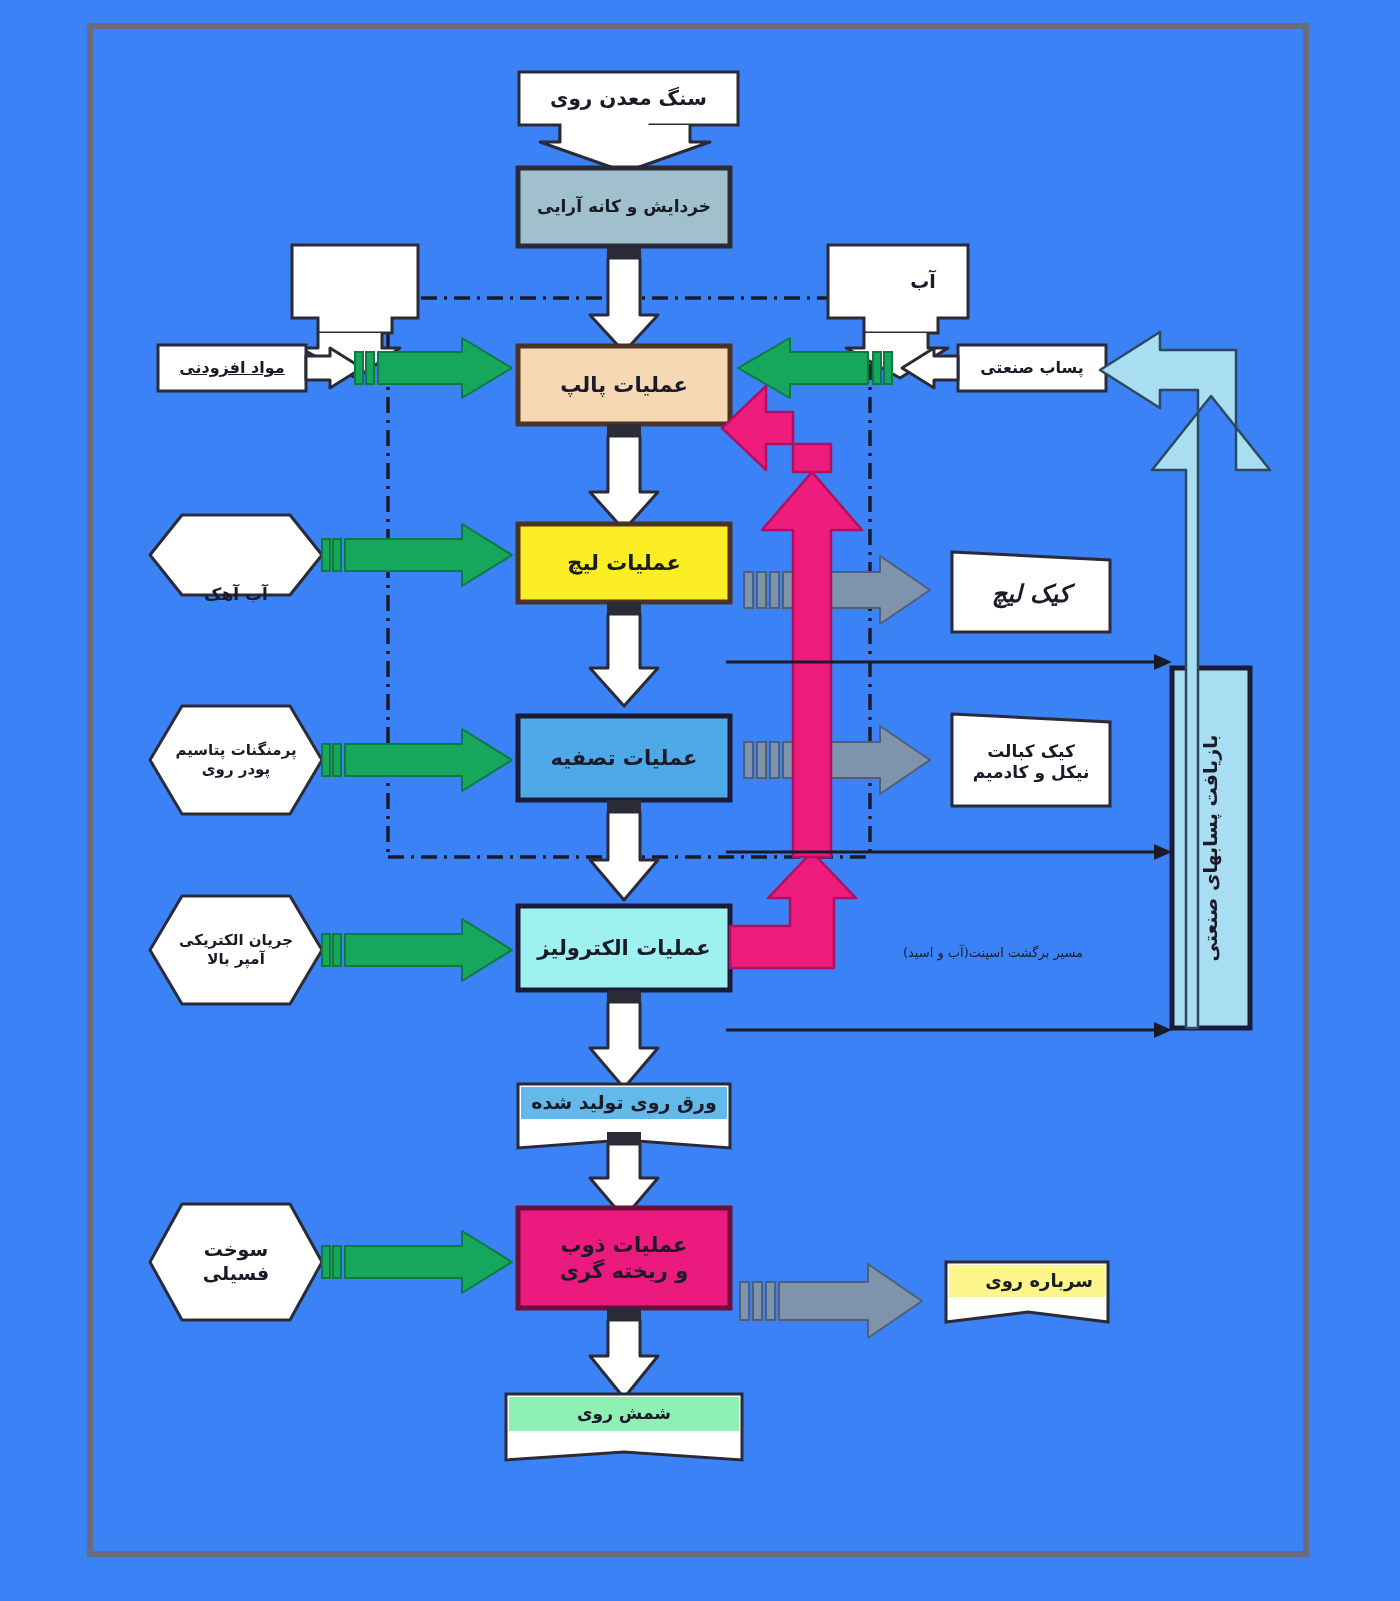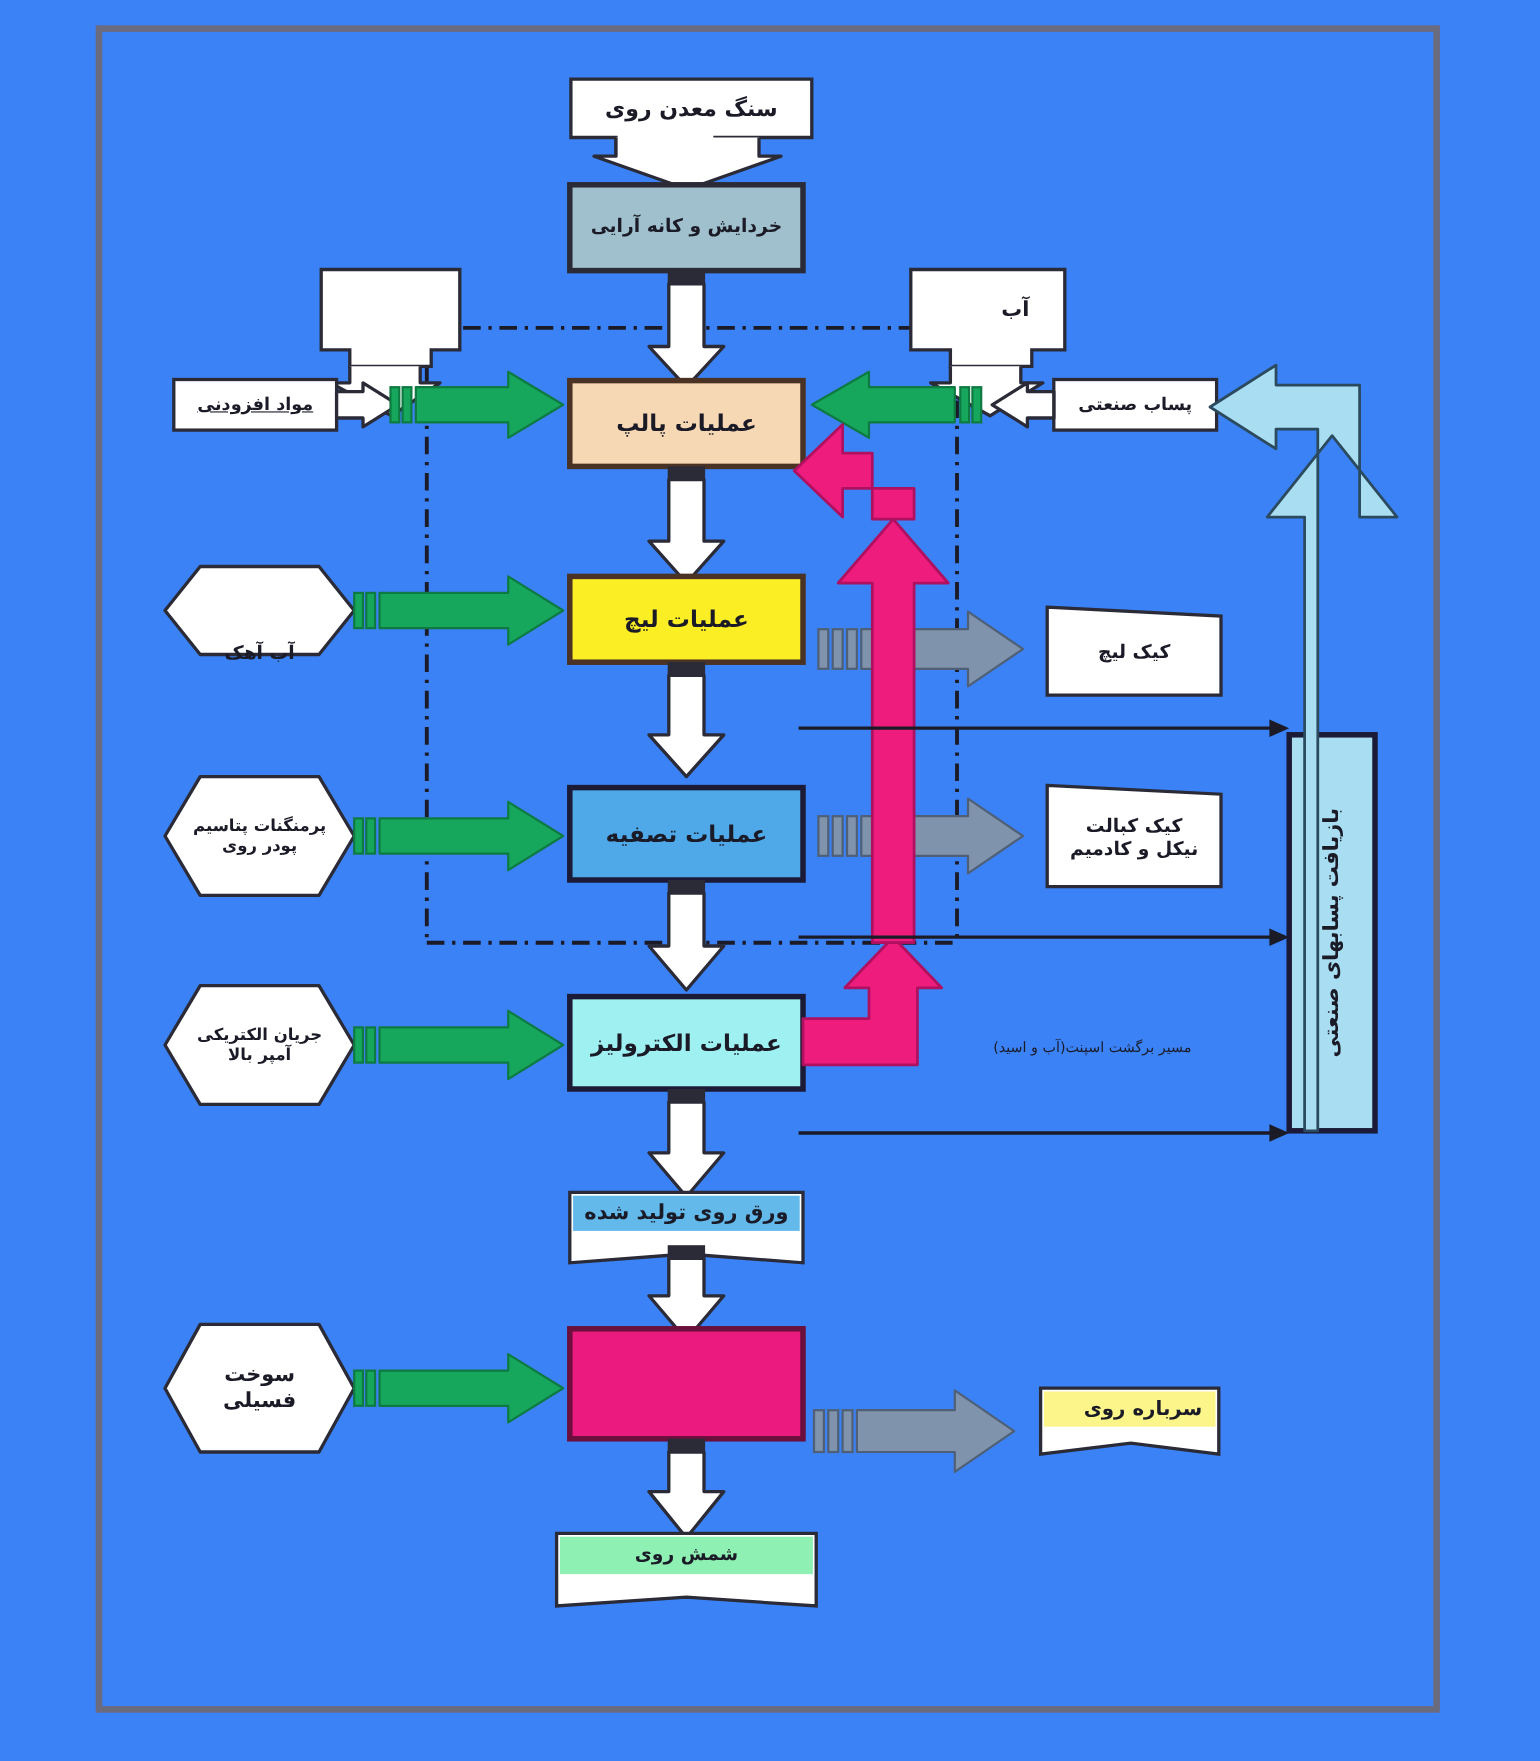--- a/index.html
+++ b/index.html
@@ -226,21 +226,21 @@
   <div class="lbl" style="left:158px;top:345px;width:148px;height:46px;font-size:16px;text-decoration:underline;">مواد افزودنی</div>
 
   <div class="lbl" style="left:958px;top:345px;width:148px;height:46px;font-size:16px;">پساب صنعتی</div>
 
   <div class="lbl" style="left:518px;top:346px;width:212px;height:78px;font-size:21px;">عملیات پالپ</div>
 
   <div class="lbl" style="left:160px;top:515px;width:152px;height:80px;font-size:17px;margin-top:40px;">آب آهک</div>
 
   <div class="lbl" style="left:518px;top:524px;width:212px;height:78px;font-size:21px;">عملیات لیچ</div>
 
-  <div class="lbl" style="left:952px;top:556px;width:158px;height:76px;font-size:17px;">کیک لیچ</div>
+  <div class="lbl" style="left:952px;top:556px;width:158px;height:76px;font-size:24px;font-style:italic;">کیک لیچ</div>
 
   <div class="lbl" style="left:160px;top:706px;width:152px;height:108px;font-size:15px;">پرمنگنات پتاسیم
 پودر روی</div>
 
   <div class="lbl" style="left:518px;top:716px;width:212px;height:84px;font-size:21px;">عملیات تصفیه</div>
 
   <div class="lbl" style="left:952px;top:718px;width:158px;height:88px;font-size:17px;border-radius:15px;">کیک کبالت
 نیکل و کادمیم</div>
 
   <div class="lbl" style="left:160px;top:896px;width:152px;height:108px;font-size:15px;">جریان الکتریکی
@@ -251,18 +251,20 @@
   <div class="lbl" style="left:848px;top:936px;width:290px;height:34px;font-size:13px;font-weight:normal;">مسیر برگشت اسپنت(آب و اسید)</div>
 
   <div class="lbl" style="left:1031px;top:828px;width:360px;height:40px;font-size:19px;
               transform:rotate(-90deg);transform-origin:center center;">بازیافت پسابهای صنعتی</div>
 
   <div class="lbl" style="left:521px;top:1087px;width:206px;height:32px;font-size:19px;">ورق روی تولید شده</div>
 
   <div class="lbl" style="left:160px;top:1204px;width:152px;height:116px;font-size:19px;">سوخت
 فسیلی</div>
 
+  <div class="lbl" style="left:518px;top:1208px;width:212px;height:100px;font-size:21px;">عملیات ذوب
+و ریخته گری</div>
 
   <div class="lbl" style="left:949px;top:1265px;width:156px;height:32px;font-size:18px;padding-left:12px;">سرباره روی</div>
 
   <div class="lbl" style="left:509px;top:1397px;width:230px;height:34px;font-size:17px;">شمش روی</div>
 
 </div>
 
 </body></html>

